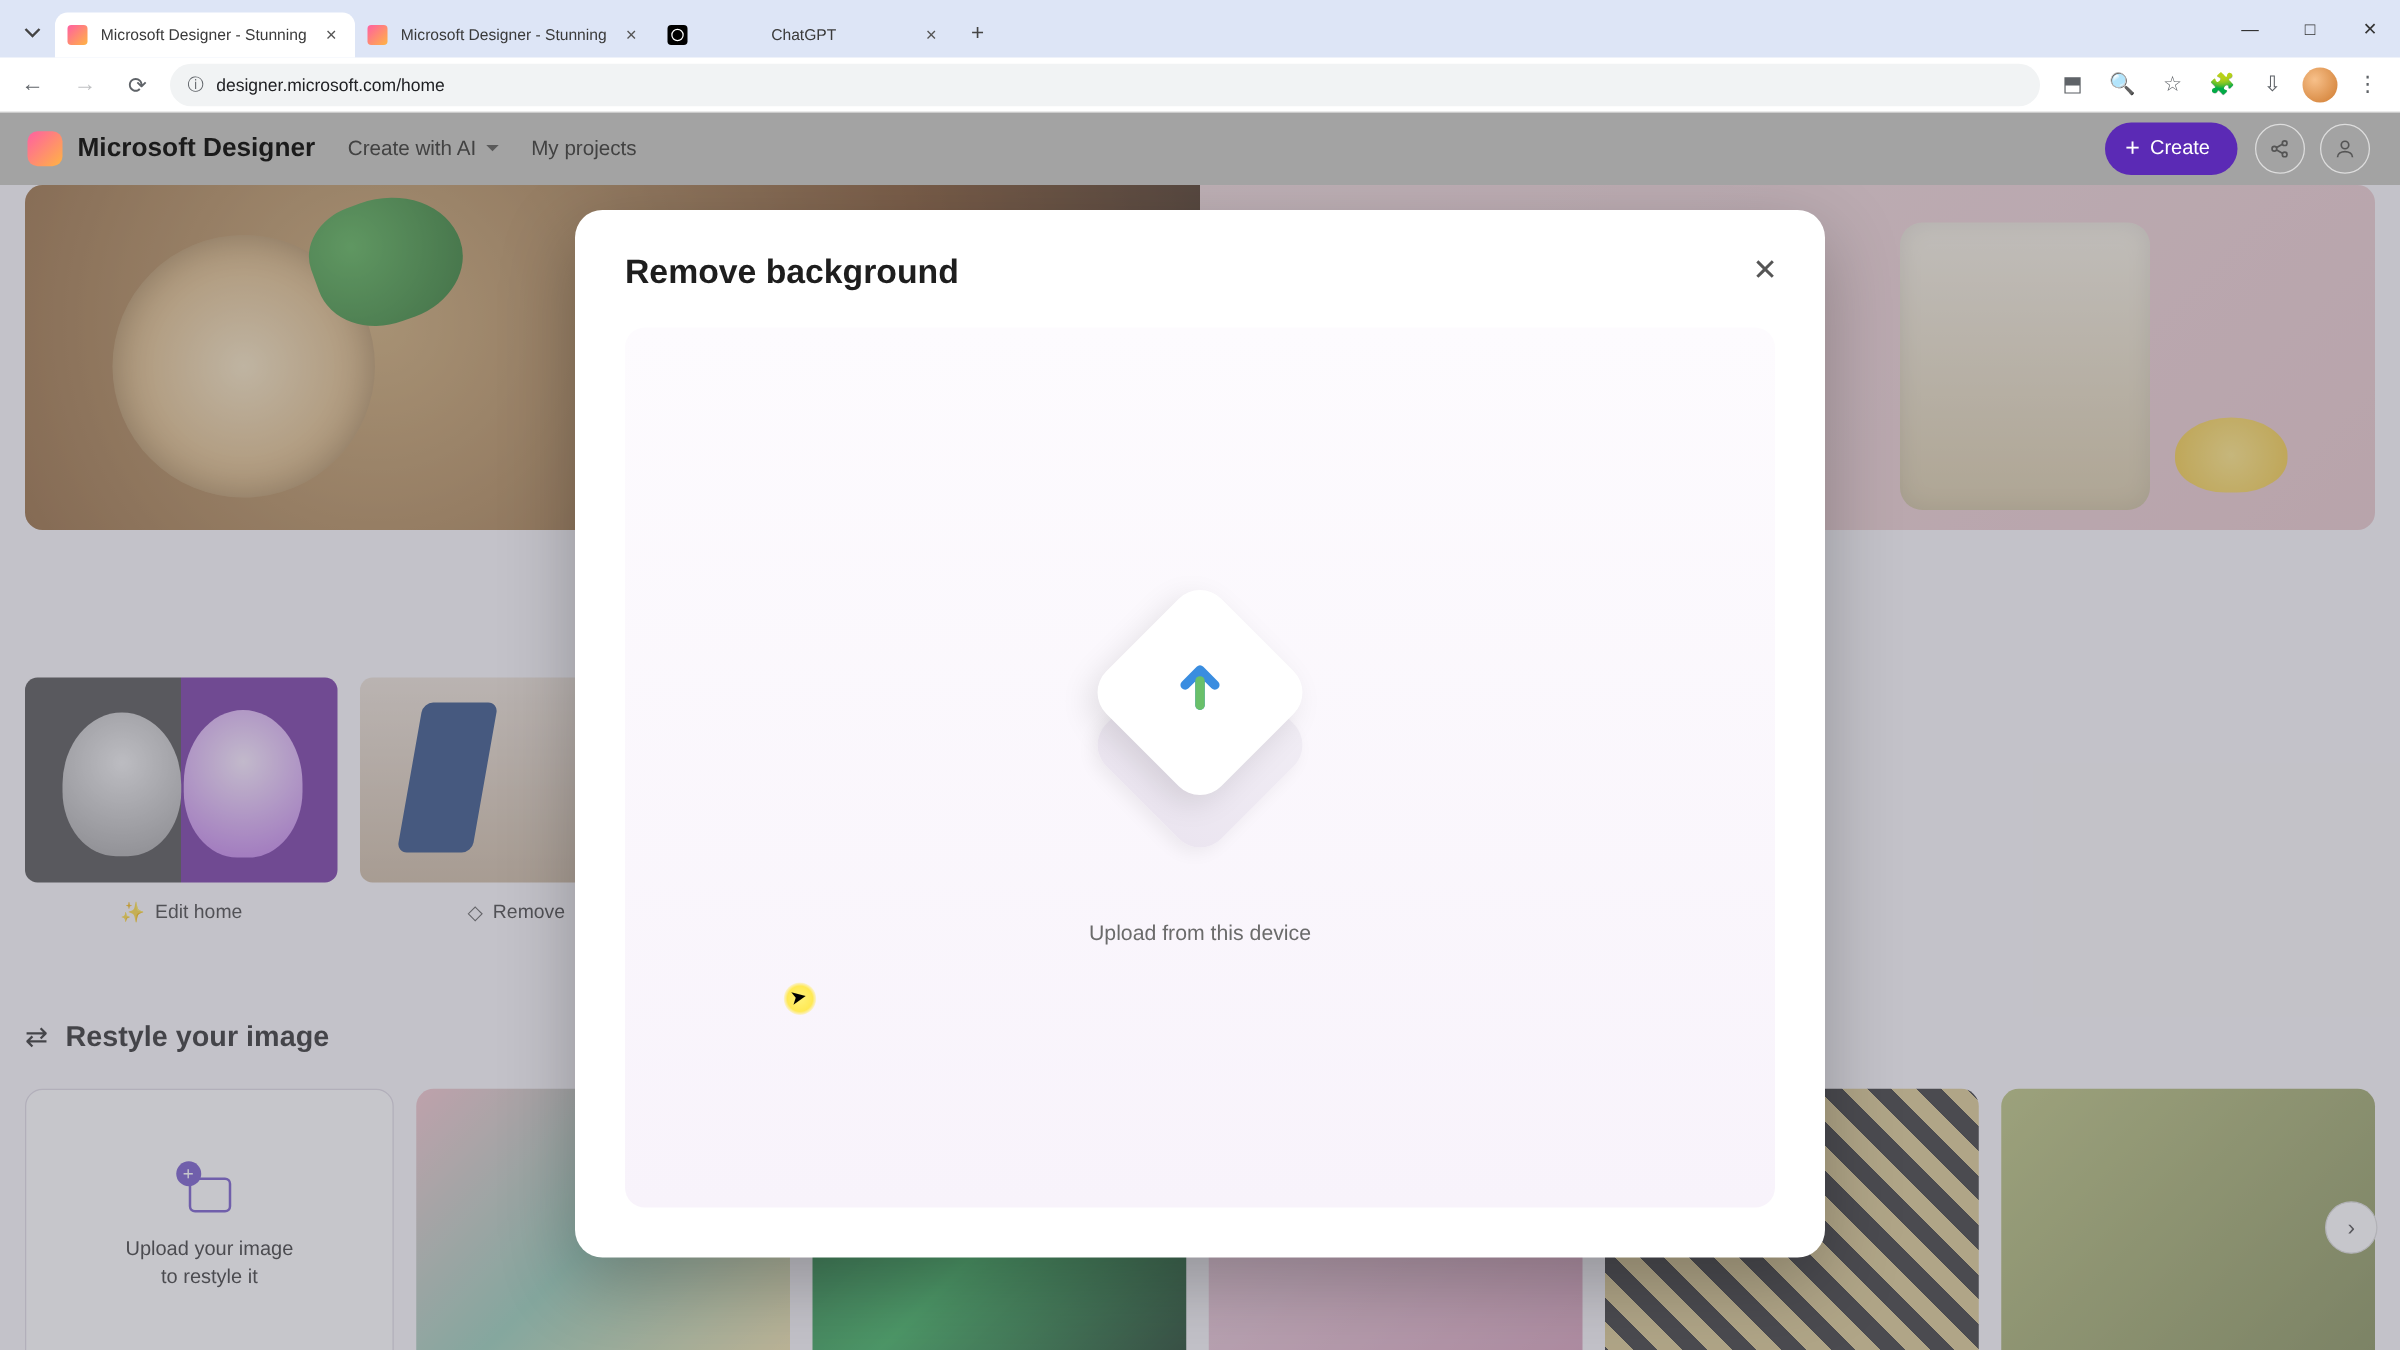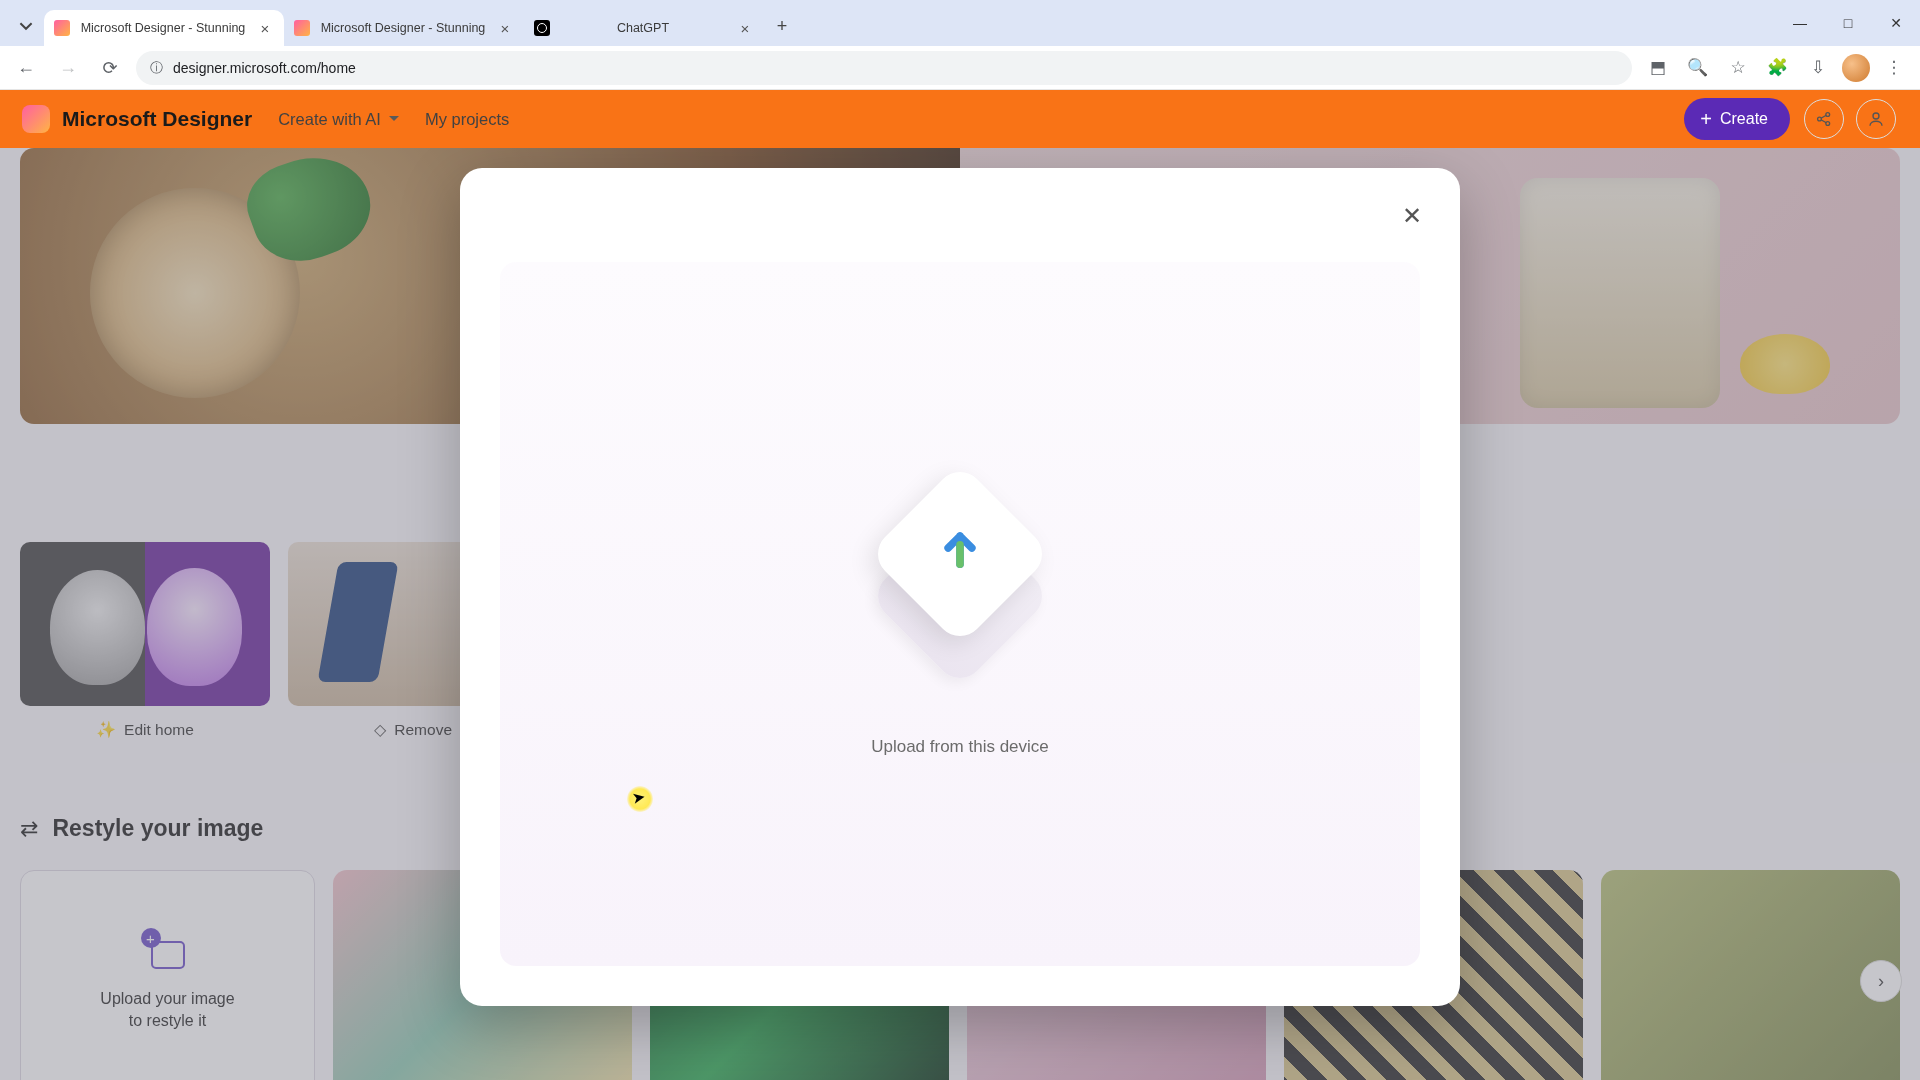--- a/index.html
+++ b/index.html
@@ -21,21 +21,21 @@
   .window-controls { position:absolute; right:0; top:0; height:46px; display:flex; }
   .window-controls div { width:48px; display:flex; align-items:center; justify-content:center; font-size:14px; color:#333;}
   .chrome-addr { height:44px; background:#fff; border-bottom:1px solid #e5e5e5; display:flex; align-items:center; padding:0 10px; gap:10px; }
   .nav-icn { width:32px; height:32px; display:flex; align-items:center; justify-content:center; color:#5f6368; font-size:18px; border-radius:50%; }
   .addr-bar { flex:1; max-width: 1520px; height:34px; background:#f1f3f4; border-radius:20px; display:flex; align-items:center; padding:0 14px; gap:10px; font-size:14px; color:#202124;}
   .addr-right { display:flex; align-items:center; gap:8px; margin-left:auto; }
   .addr-right .nav-icn{ font-size:17px;}
   .avatar { width:28px; height:28px; border-radius:50%; background: radial-gradient(circle at 35% 35%, #f7c08a, #cf7a2e);}
 
   
-  .app-header { height:58px; background:#f97316; display:flex; align-items:center; padding:0 22px; gap:26px; position:relative;}
+  .app-header { height:58px; background:#a3a3a3; display:flex; align-items:center; padding:0 22px; gap:26px; position:relative;}
   .logo { width:28px; height:28px; border-radius:8px; background: linear-gradient(135deg,#ff5fa2,#ffb444);}
   .app-title { font-size:21px; font-weight:600; color:#1b1b1b; margin-left:-14px;}
   .hmenu { font-size:16.5px; color:#424242; display:flex; align-items:center; gap:6px;}
   .hmenu.create-ai::after{content:""; border:5px solid transparent; border-top-color:#5a5a5a; margin-top:4px; margin-left:2px;}
   .create-btn { position:absolute; right:130px; height:42px; padding:0 22px 0 16px; background:#5b2ab5; color:#fff; border-radius:22px; display:flex; align-items:center; gap:8px; font-size:16px; font-weight:500;}
   .create-btn .plus{font-size:20px; font-weight:300;}
   .hdr-icn{ width:40px; height:40px; border:1px solid #ddd; border-radius:50%; display:flex; align-items:center; justify-content:center; color:#555; font-size:18px;}
   .hdr-icn.share{ right:76px; position:absolute;}
   .hdr-icn.account{ right:24px; position:absolute;}
 
@@ -215,20 +215,21 @@
       <div class="style-thumb st2"></div>
       <div class="style-thumb st3"></div>
       <div class="style-thumb st4"></div>
       <div class="style-thumb st5"></div>
       <div class="next-arrow">›</div>
     </div>
   </div>
 
   <div class="overlay"></div>
   <div class="modal">
+    <div class="modal-title">Remove background</div>
     <div class="modal-close">✕</div>
     <div class="dropzone">
       <div class="dz-icon">
         <div class="diamond back"></div>
         <div class="diamond front"></div>
         <div class="dz-arrow">
           <svg viewBox="0 0 50 50">
               <path d="M25 40 L25 14 M25 14 L14 25 M25 14 L36 25" stroke="#3a8de0" stroke-width="7" stroke-linecap="round" fill="none"></path>
               <path d="M25 40 L25 22" stroke="#69c06a" stroke-width="7" stroke-linecap="round"></path>
             </svg>

